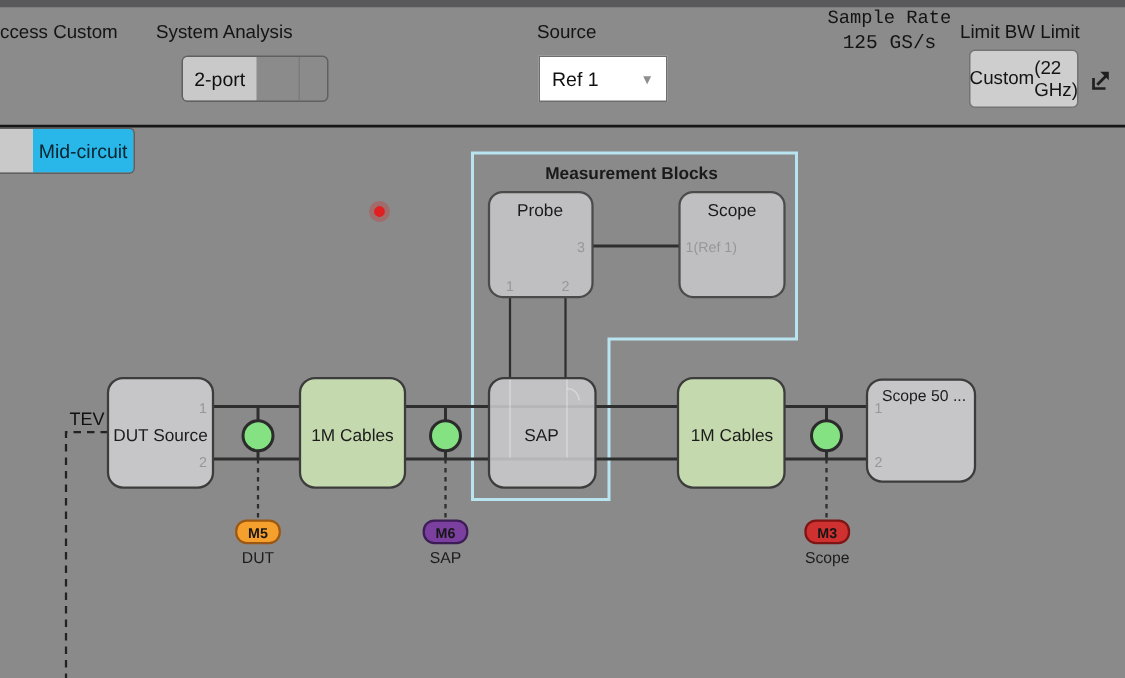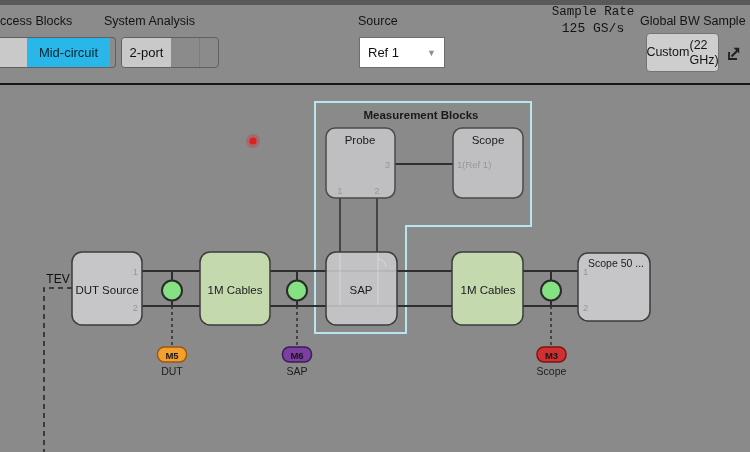--- a/index.html
+++ b/index.html
@@ -47,22 +47,22 @@
   .diagram{height:426px;border-radius:28px;}
   svg text{font-family:"Liberation Sans", sans-serif;}
 </style>
 </head>
 <body>
 
 <div class="top-strip"></div>
 
 <div class="toolbar">
 
-  <div class="tb-label" style="left:0px;">ccess Blocks</div>
-  <div class="seg cut-left" style="left:0px;width:116px;">
+  <div class="tb-label" style="left:0px;">ccess Custom</div>
+  <div class="seg cut-left" style="left:0px;width:90px;margin-top:48px;">
     <div class="seg-btn gray" style="width:27px;"></div>
     <div class="seg-btn cyan" style="width:83px;">Mid-circuit</div>
   </div>
 
   <div class="tb-label" style="left:104px;">System Analysis</div>
   <div class="seg" style="left:121px;width:98px;gap:28px;">
     <div class="seg-btn gray" style="width:49px;">2-port</div>
     <div class="seg-divider"></div>
   </div>
 
@@ -70,21 +70,21 @@
   <div class="dropdown" style="left:359px;">
     <span>Ref 1</span>
     <span class="dd-caret">▼</span>
   </div>
 
   <div class="col-center" style="left:550px;width:86px;font-family:Liberation Mono, monospace;">
     <div class="tb-label" style="position:static;">Sample Rate</div>
     <div class="tb-value">125 GS/s</div>
   </div>
 
-  <div class="tb-label" style="left:640px;">Global BW Sample</div>
+  <div class="tb-label" style="left:640px;">Limit BW Limit</div>
   <div class="custom-btn" style="left:646px;">
     <span>Custom</span>
     <span>(22 GHz)</span>
   </div>
   <svg class="popout" style="left:724px;" width="20" height="20" viewBox="0 0 20 20">
     <path d="M5 9 V16 H13" fill="none" stroke="#1f1f1f" stroke-width="1.8"></path>
     <line x1="7.5" y1="13.5" x2="13.5" y2="7.5" stroke="#1f1f1f" stroke-width="1.9"></line>
     <polygon points="9.5,4.8 15.2,4.8 15.2,10.5" fill="#1f1f1f"></polygon>
   </svg>
 </div>

